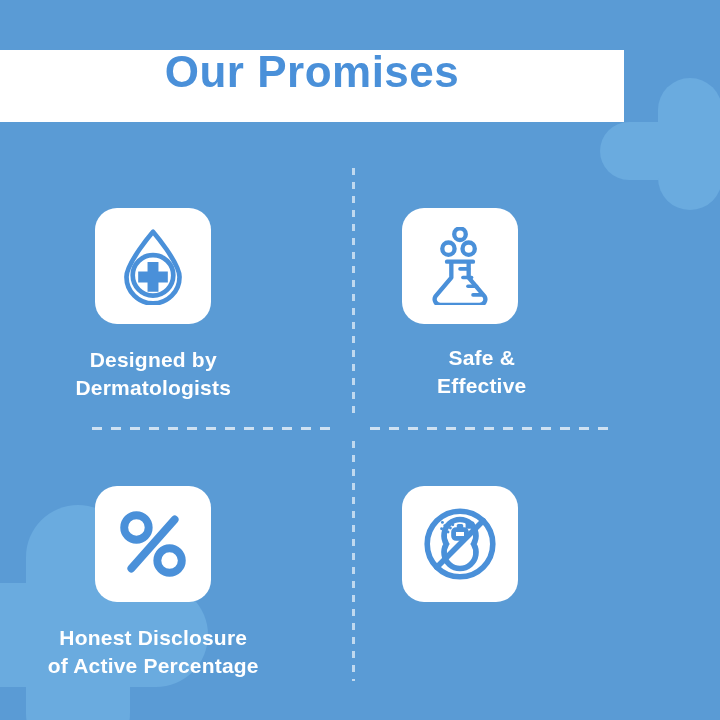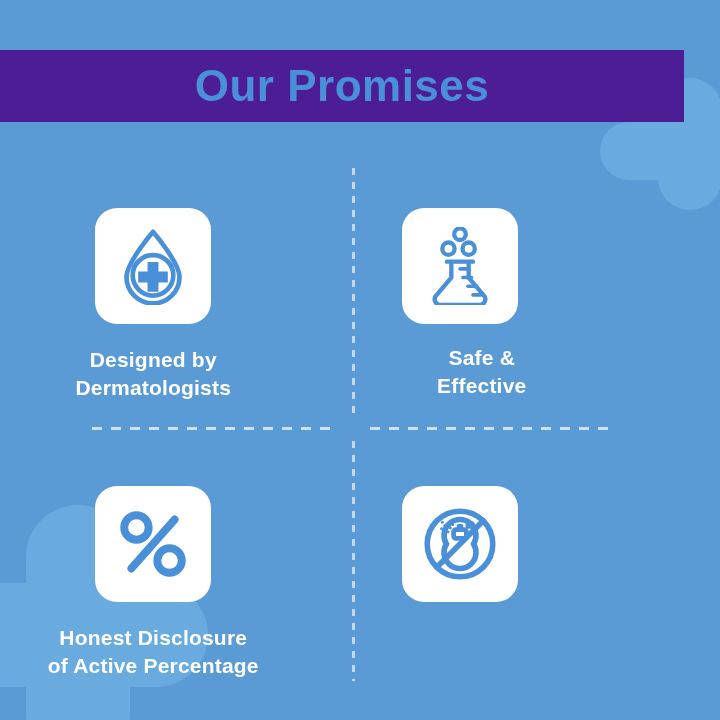--- a/index.html
+++ b/index.html
@@ -43,25 +43,24 @@
   }
   #deco-bottom-left .bar.v {
     left: 78px; top: 0; width: 104px; height: 260px; border-radius: 52px;
   }
 
   
   #header-banner {
     position: absolute;
     left: 0;
     top: 50px;
-    width: 684px;
+    width: 624px;
     height: 72px;
-    background: #4c1d95;
+    background: #ffffff;
     display: flex;
-    align-items: center;
     justify-content: center;
     z-index: 5;
   }
   #page-title {
     color: #4a90d9;
     font-size: 44px;
     font-weight: bold;
     letter-spacing: 0.5px;
     line-height: 1;
   }

